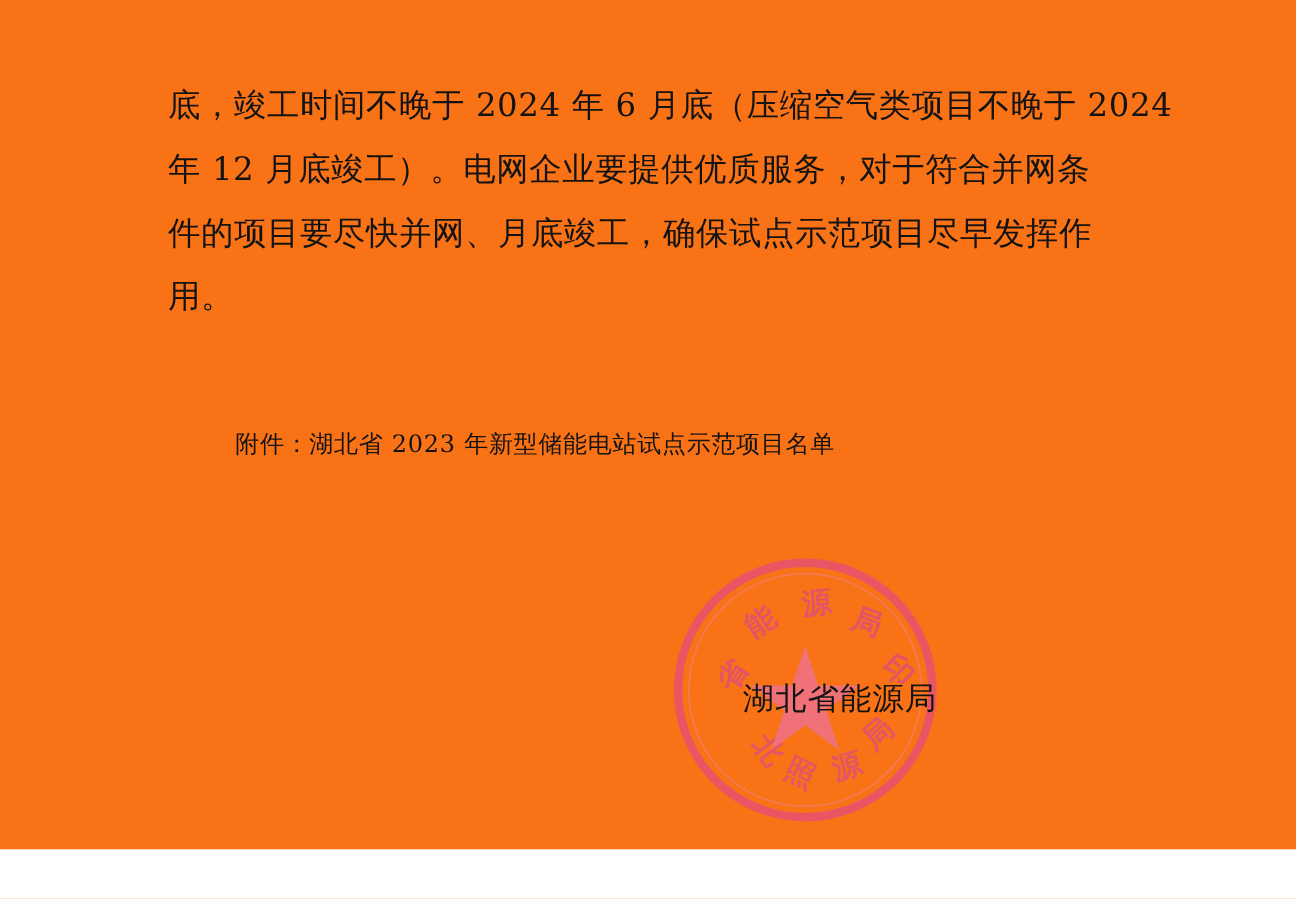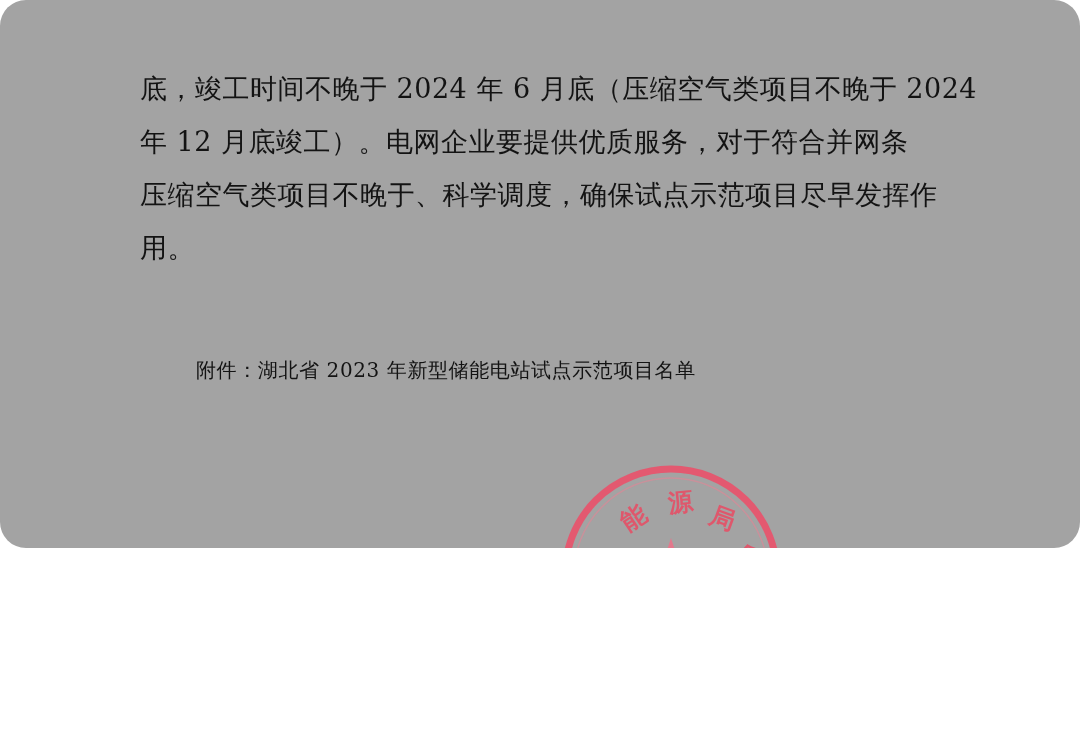--- a/index.html
+++ b/index.html
@@ -3,26 +3,25 @@
 <meta charset="utf-8">
 <style>
   html, body {
     margin: 0;
     padding: 0;
     background: #ffffff;
   }
   #page {
     position: relative;
     width: 1080px;
-    height: 548px;
-    background: #a3a3a3;
+    height: 708px;
+    background: #f97316;
     overflow: hidden;
     font-family: "DejaVu Serif", "Liberation Serif", serif;
     color: #111111;
-    border-radius: 26px;
   }
 
   
   .body-block {
     position: absolute;
     left: 140px;
     top: 62px;
     width: 805px;
   }
   .body-line {
@@ -82,21 +81,21 @@
   }
 </style>
 </head>
 <body>
 
 <div id="page">
 
   <div class="body-block">
     <div class="body-line">底，竣工时间不晚于 2024 年 6 月底（压缩空气类项目不晚于 2024</div>
     <div class="body-line">年 12 月底竣工）。电网企业要提供优质服务，对于符合并网条</div>
-    <div class="body-line">压缩空气类项目不晚于、科学调度，确保试点示范项目尽早发挥作</div>
+    <div class="body-line">件的项目要尽快并网、月底竣工，确保试点示范项目尽早发挥作</div>
     <div class="body-line">用。</div>
   </div>
 
   <div class="attachment">附件：湖北省 2023 年新型储能电站试点示范项目名单</div>
 
   <div class="seal">
     <svg width="230" height="230" viewBox="0 0 230 230" xmlns="http://www.w3.org/2000/svg">
       <circle cx="115" cy="115" r="106" fill="none" stroke="#e8536b" stroke-width="7" opacity="0.92"></circle>
       <circle cx="115" cy="115" r="97" fill="none" stroke="#f07f93" stroke-width="1.5" opacity="0.5"></circle>
 

